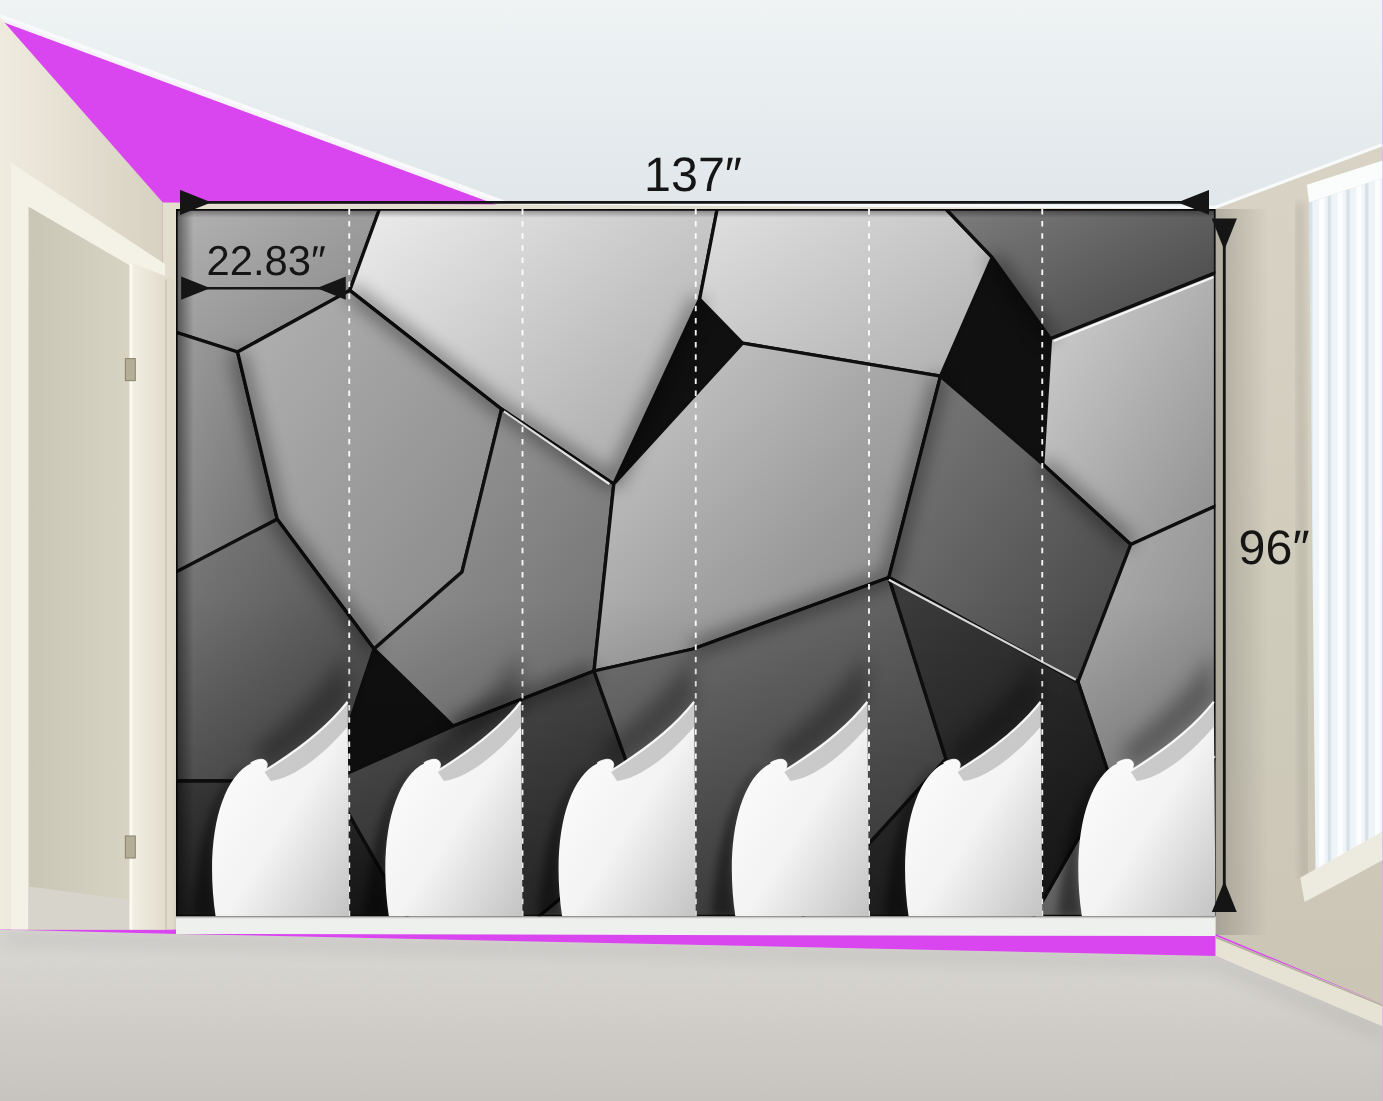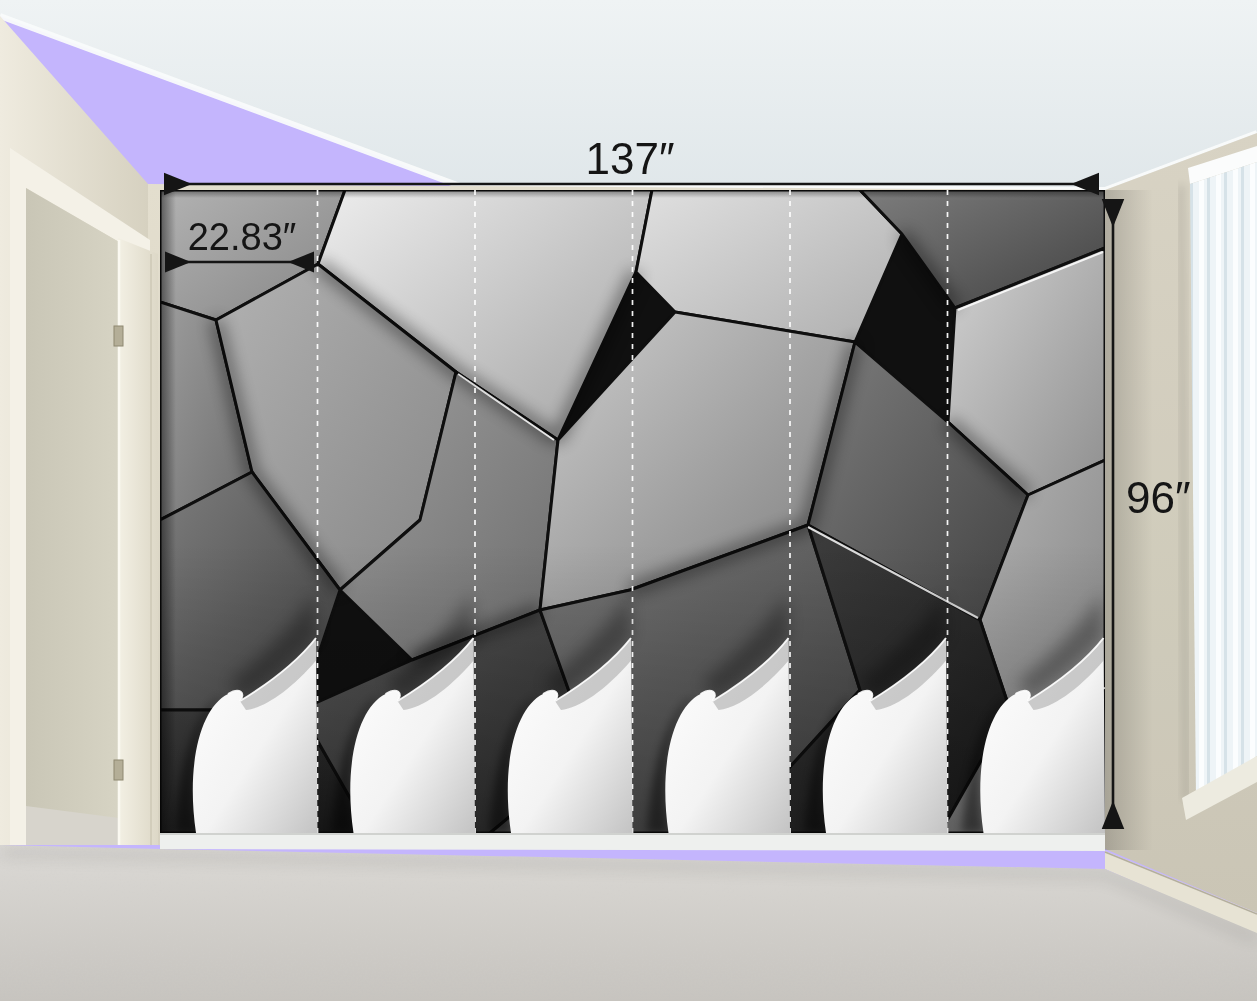--- a/index.html
+++ b/index.html
@@ -1,21 +1,21 @@
 <!DOCTYPE html>
 <html><head>
 <meta charset="utf-8">
 <style>
   html,body{margin:0;padding:0;background:#ffffff;}
   .stage{
     position:relative;
     width:1257px;height:1001px;
     overflow:hidden;
     font-family:"Liberation Sans","DejaVu Sans",sans-serif;
-    background:#c4b5fd;
+    background:#d946ef;
   }
   svg{display:block;}
   text.dim{
     font-family:"Liberation Sans","DejaVu Sans",sans-serif;
     fill:#151515;
     font-weight:400;
   }
 </style>
 </head>
 <body>

